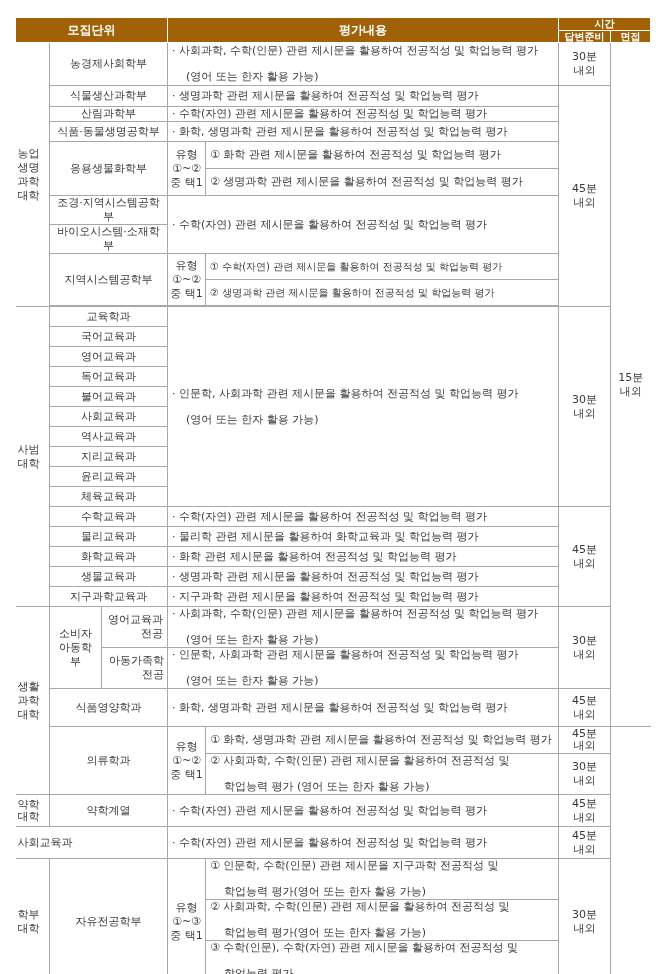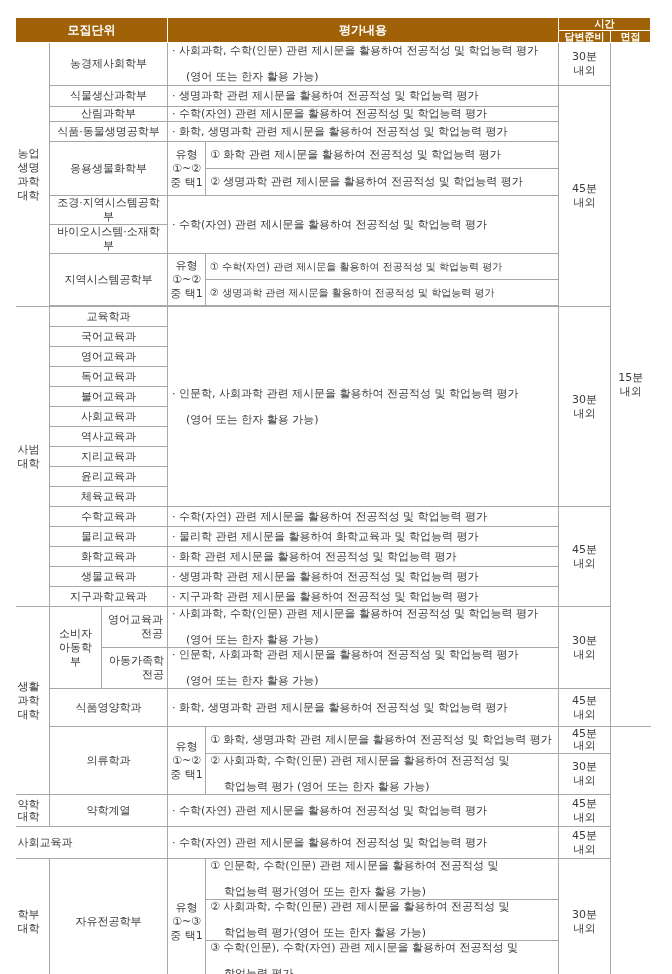--- a/index.html
+++ b/index.html
@@ -228,21 +228,21 @@
     </tr>
 
     <tr style="height:38px">
       <td class="c col" rowspan="3" style="white-space:pre-line">학부
 대학</td>
       <td class="c" colspan="2" rowspan="3">자유전공학부</td>
       <td class="c" rowspan="3" style="white-space:pre-line;padding:0">유형
 ①~③
 중 택1</td>
       <td class="l">
-            <div>① 인문학, 수학(인문) 관련 제시문을 활용하여 전공적성 및</div>
+            <div>① 인문학, 수학(인문) 관련 제시문을 지구과학 전공적성 및</div>
             <div class="ind">학업능력 평가(영어 또는 한자 활용 가능)</div>
           </td>
       <td class="c" rowspan="3" style="white-space:pre-line">30분
 내외</td>
     </tr>
     <tr style="height:38px">
       <td class="l">
             <div>② 사회과학, 수학(인문) 관련 제시문을 활용하여 전공적성 및</div>
             <div class="ind">학업능력 평가(영어 또는 한자 활용 가능)</div>
           </td>

